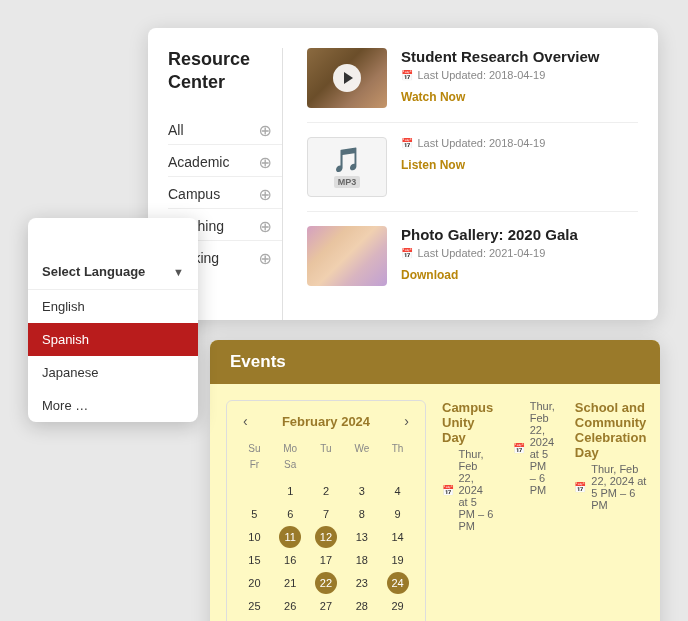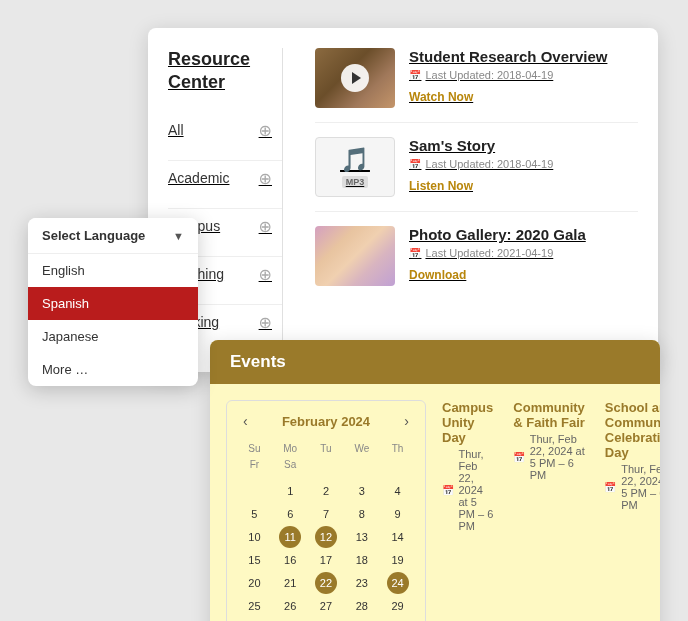--- a/index.html
+++ b/index.html
@@ -20,22 +20,21 @@
       width: 510px;
       background: #fff;
       border-radius: 8px;
       box-shadow: 0 4px 20px rgba(0,0,0,0.15);
       padding: 20px 0 0 0;
       overflow: hidden;
     }
 
     .main-content {
       display: flex;
-      gap: 12px;
-      text-decoration: underline;
+      gap: 4px;
     }
 
     
     .sidebar {
       width: 135px;
       flex-shrink: 0;
       padding: 0 0 20px 20px;
       border-right: 1px solid #e0e0e0;
     }
 
@@ -44,21 +43,21 @@
       font-weight: 700;
       color: #222;
       margin-bottom: 18px;
       line-height: 1.3;
     }
 
     .sidebar-item {
       display: flex;
       align-items: center;
       justify-content: space-between;
-      padding: 8px 10px 20px 0;
+      padding: 8px 10px 4px 0;
       border-bottom: 1px solid #eee;
       cursor: pointer;
       font-size: 14px;
       color: #333;
     }
     .sidebar-item:last-child { border-bottom: none; }
 
     .sidebar-plus {
       color: #aaa;
       font-size: 16px;
@@ -294,20 +293,21 @@
     }
 
     .lang-selector {
       display: flex;
       align-items: center;
       justify-content: space-between;
       padding: 10px 14px;
       background: #fff;
       border-bottom: 1px solid #eee;
       cursor: pointer;
+      margin-top: 36px;
     }
 
     .lang-selector-text {
       font-size: 13px;
       font-weight: 600;
       color: #333;
     }
 
     .lang-chevron {
       color: #555;
@@ -370,21 +370,20 @@
           <a class="resource-action">Watch Now</a>
         </div>
       </div>
 
       <div class="resource-item">
         <div class="resource-thumb thumb-2">
           <span class="mp3-icon">🎵</span>
           <span class="mp3-label">MP3</span>
         </div>
         <div class="resource-info">
-          <div class="resource-title">Sam's Story</div>
           <div class="resource-meta">
             <span class="resource-meta-icon">📅</span>
             <span>Last Updated: 2018-04-19</span>
           </div>
           <a class="resource-action">Listen Now</a>
         </div>
       </div>
 
       <div class="resource-item">
         <div class="resource-thumb thumb-3"></div>
@@ -466,21 +465,20 @@
 
     <div class="event-list">
       <div class="event-item">
         <div class="event-name">Campus Unity Day</div>
         <div class="event-date">
           <span class="event-icon">📅</span>
           <span>Thur, Feb 22, 2024 at 5 PM – 6 PM</span>
         </div>
       </div>
       <div class="event-item">
-        <div class="event-name">Community &amp; Faith Fair</div>
         <div class="event-date">
           <span class="event-icon">📅</span>
           <span>Thur, Feb 22, 2024 at 5 PM – 6 PM</span>
         </div>
       </div>
       <div class="event-item">
         <div class="event-name">School and Community Celebration Day</div>
         <div class="event-date">
           <span class="event-icon">📅</span>
           <span>Thur, Feb 22, 2024 at 5 PM – 6 PM</span>

